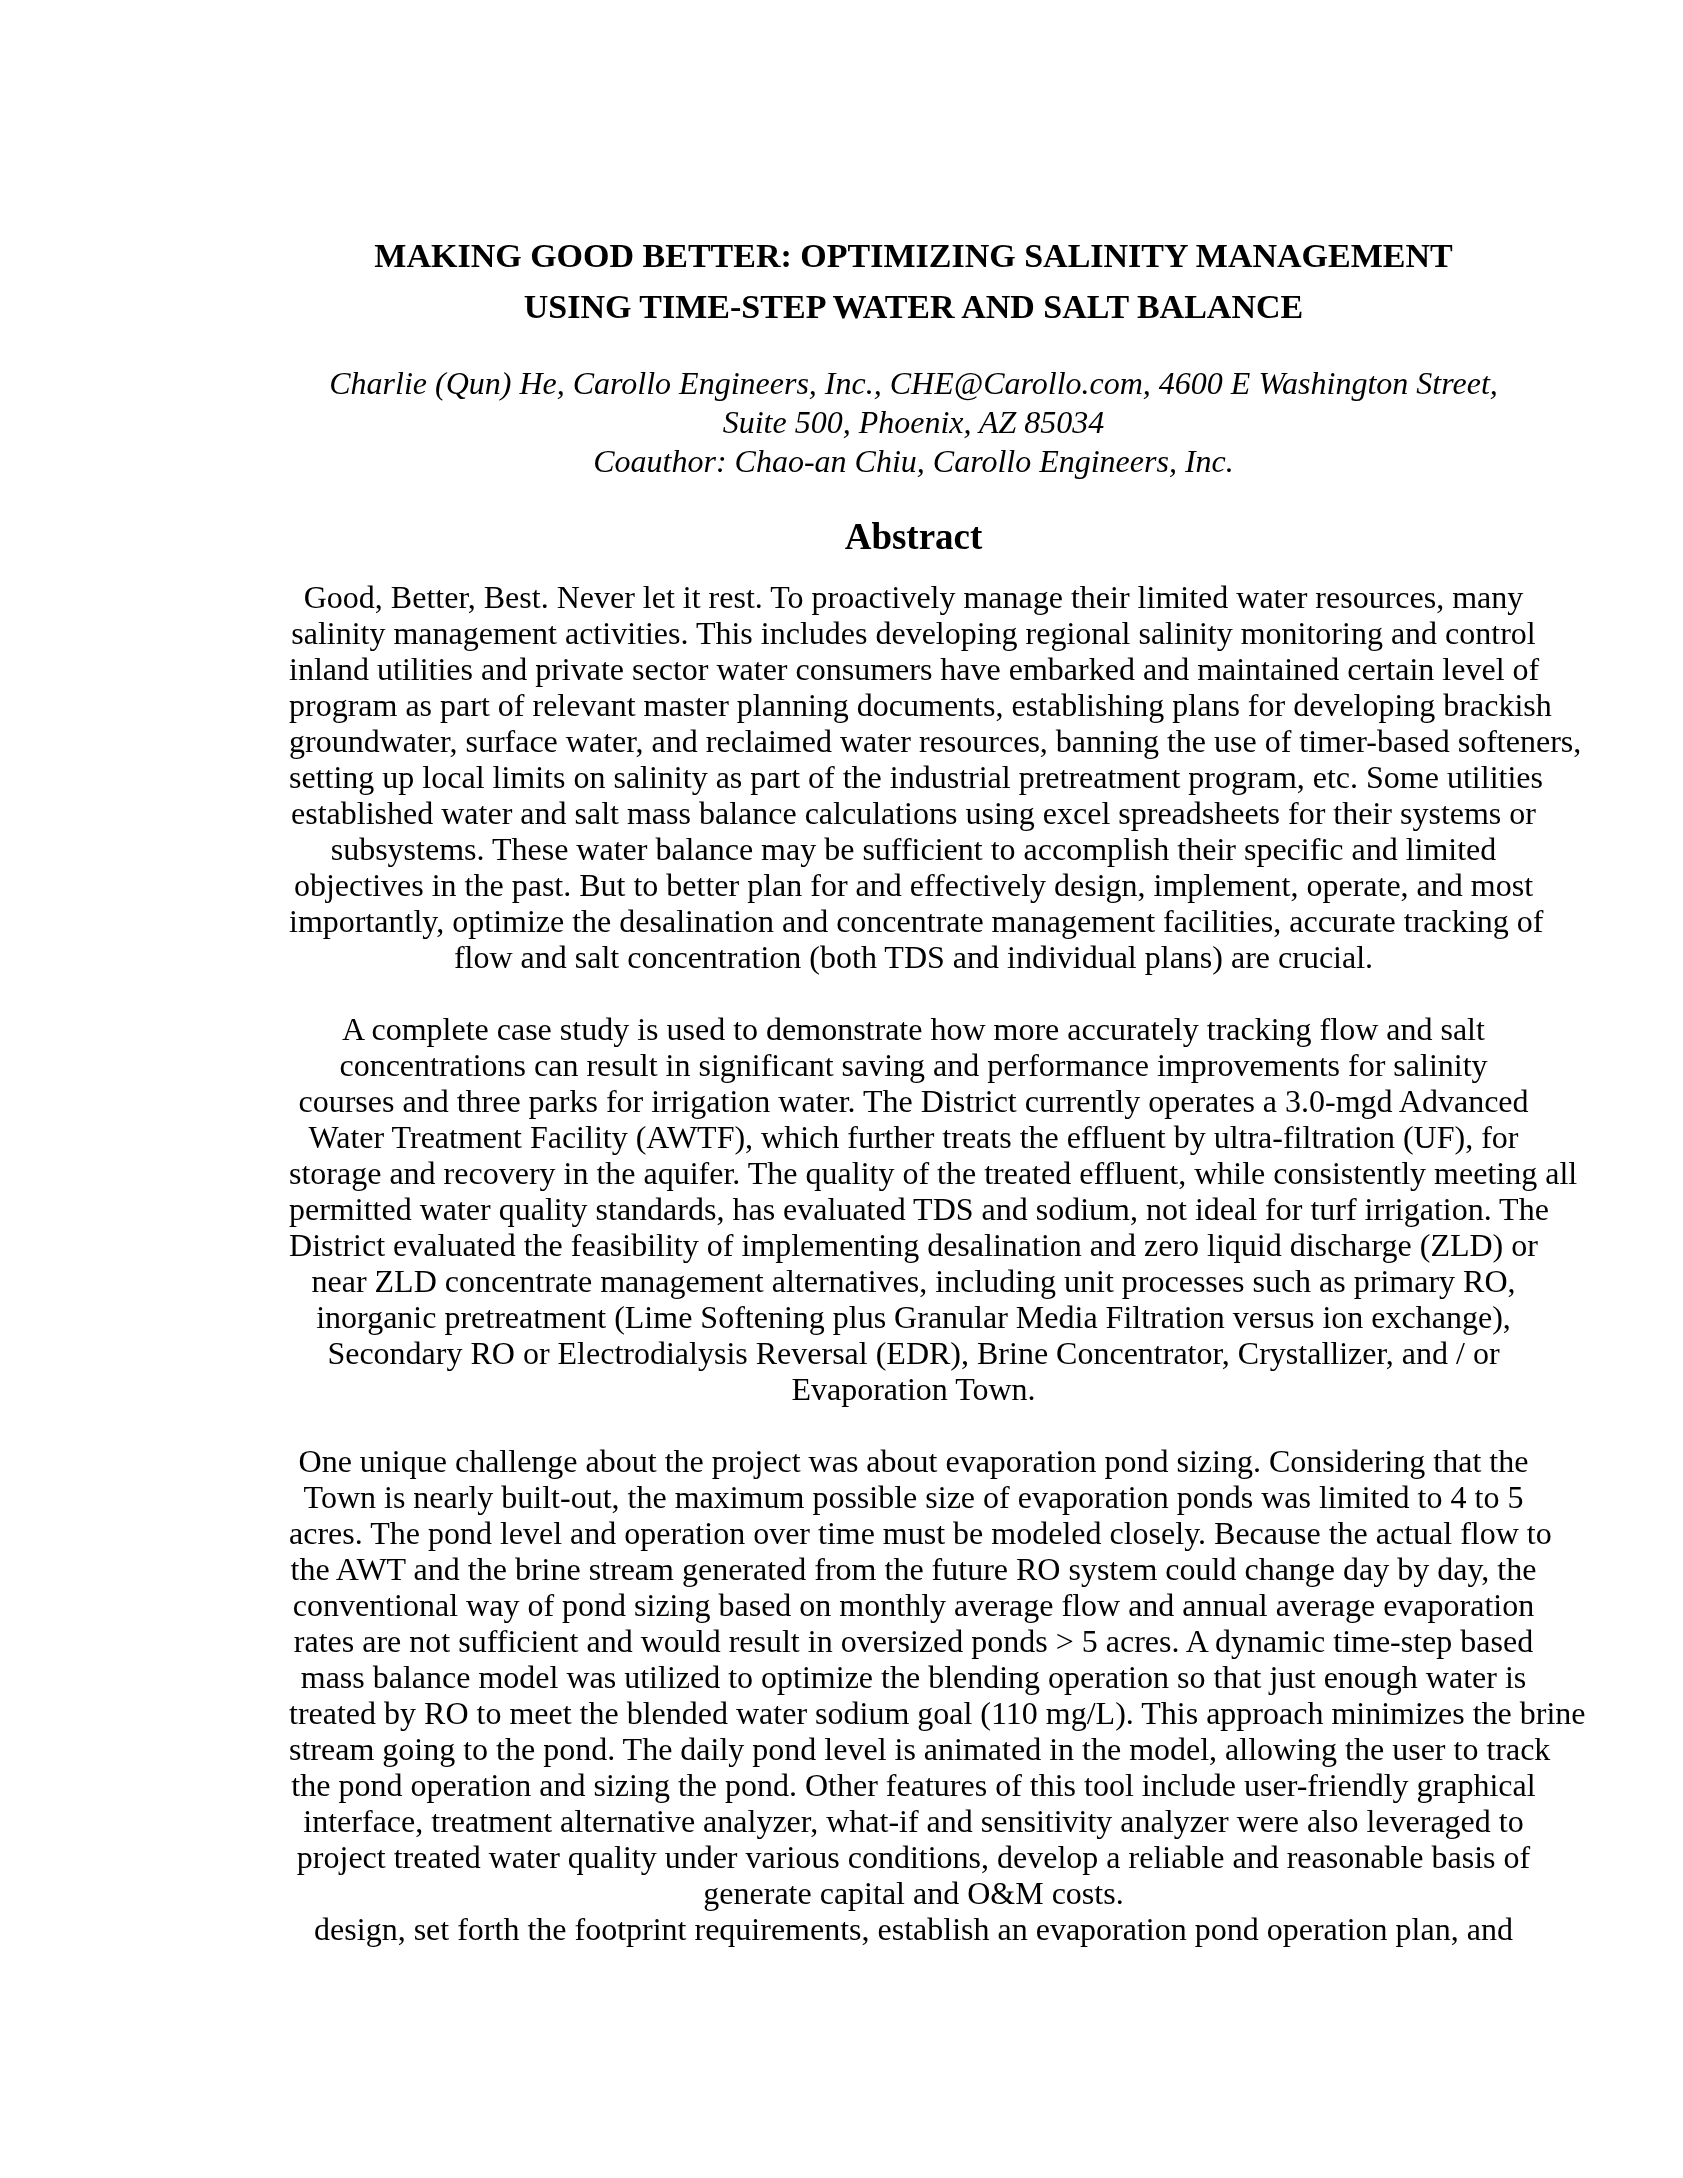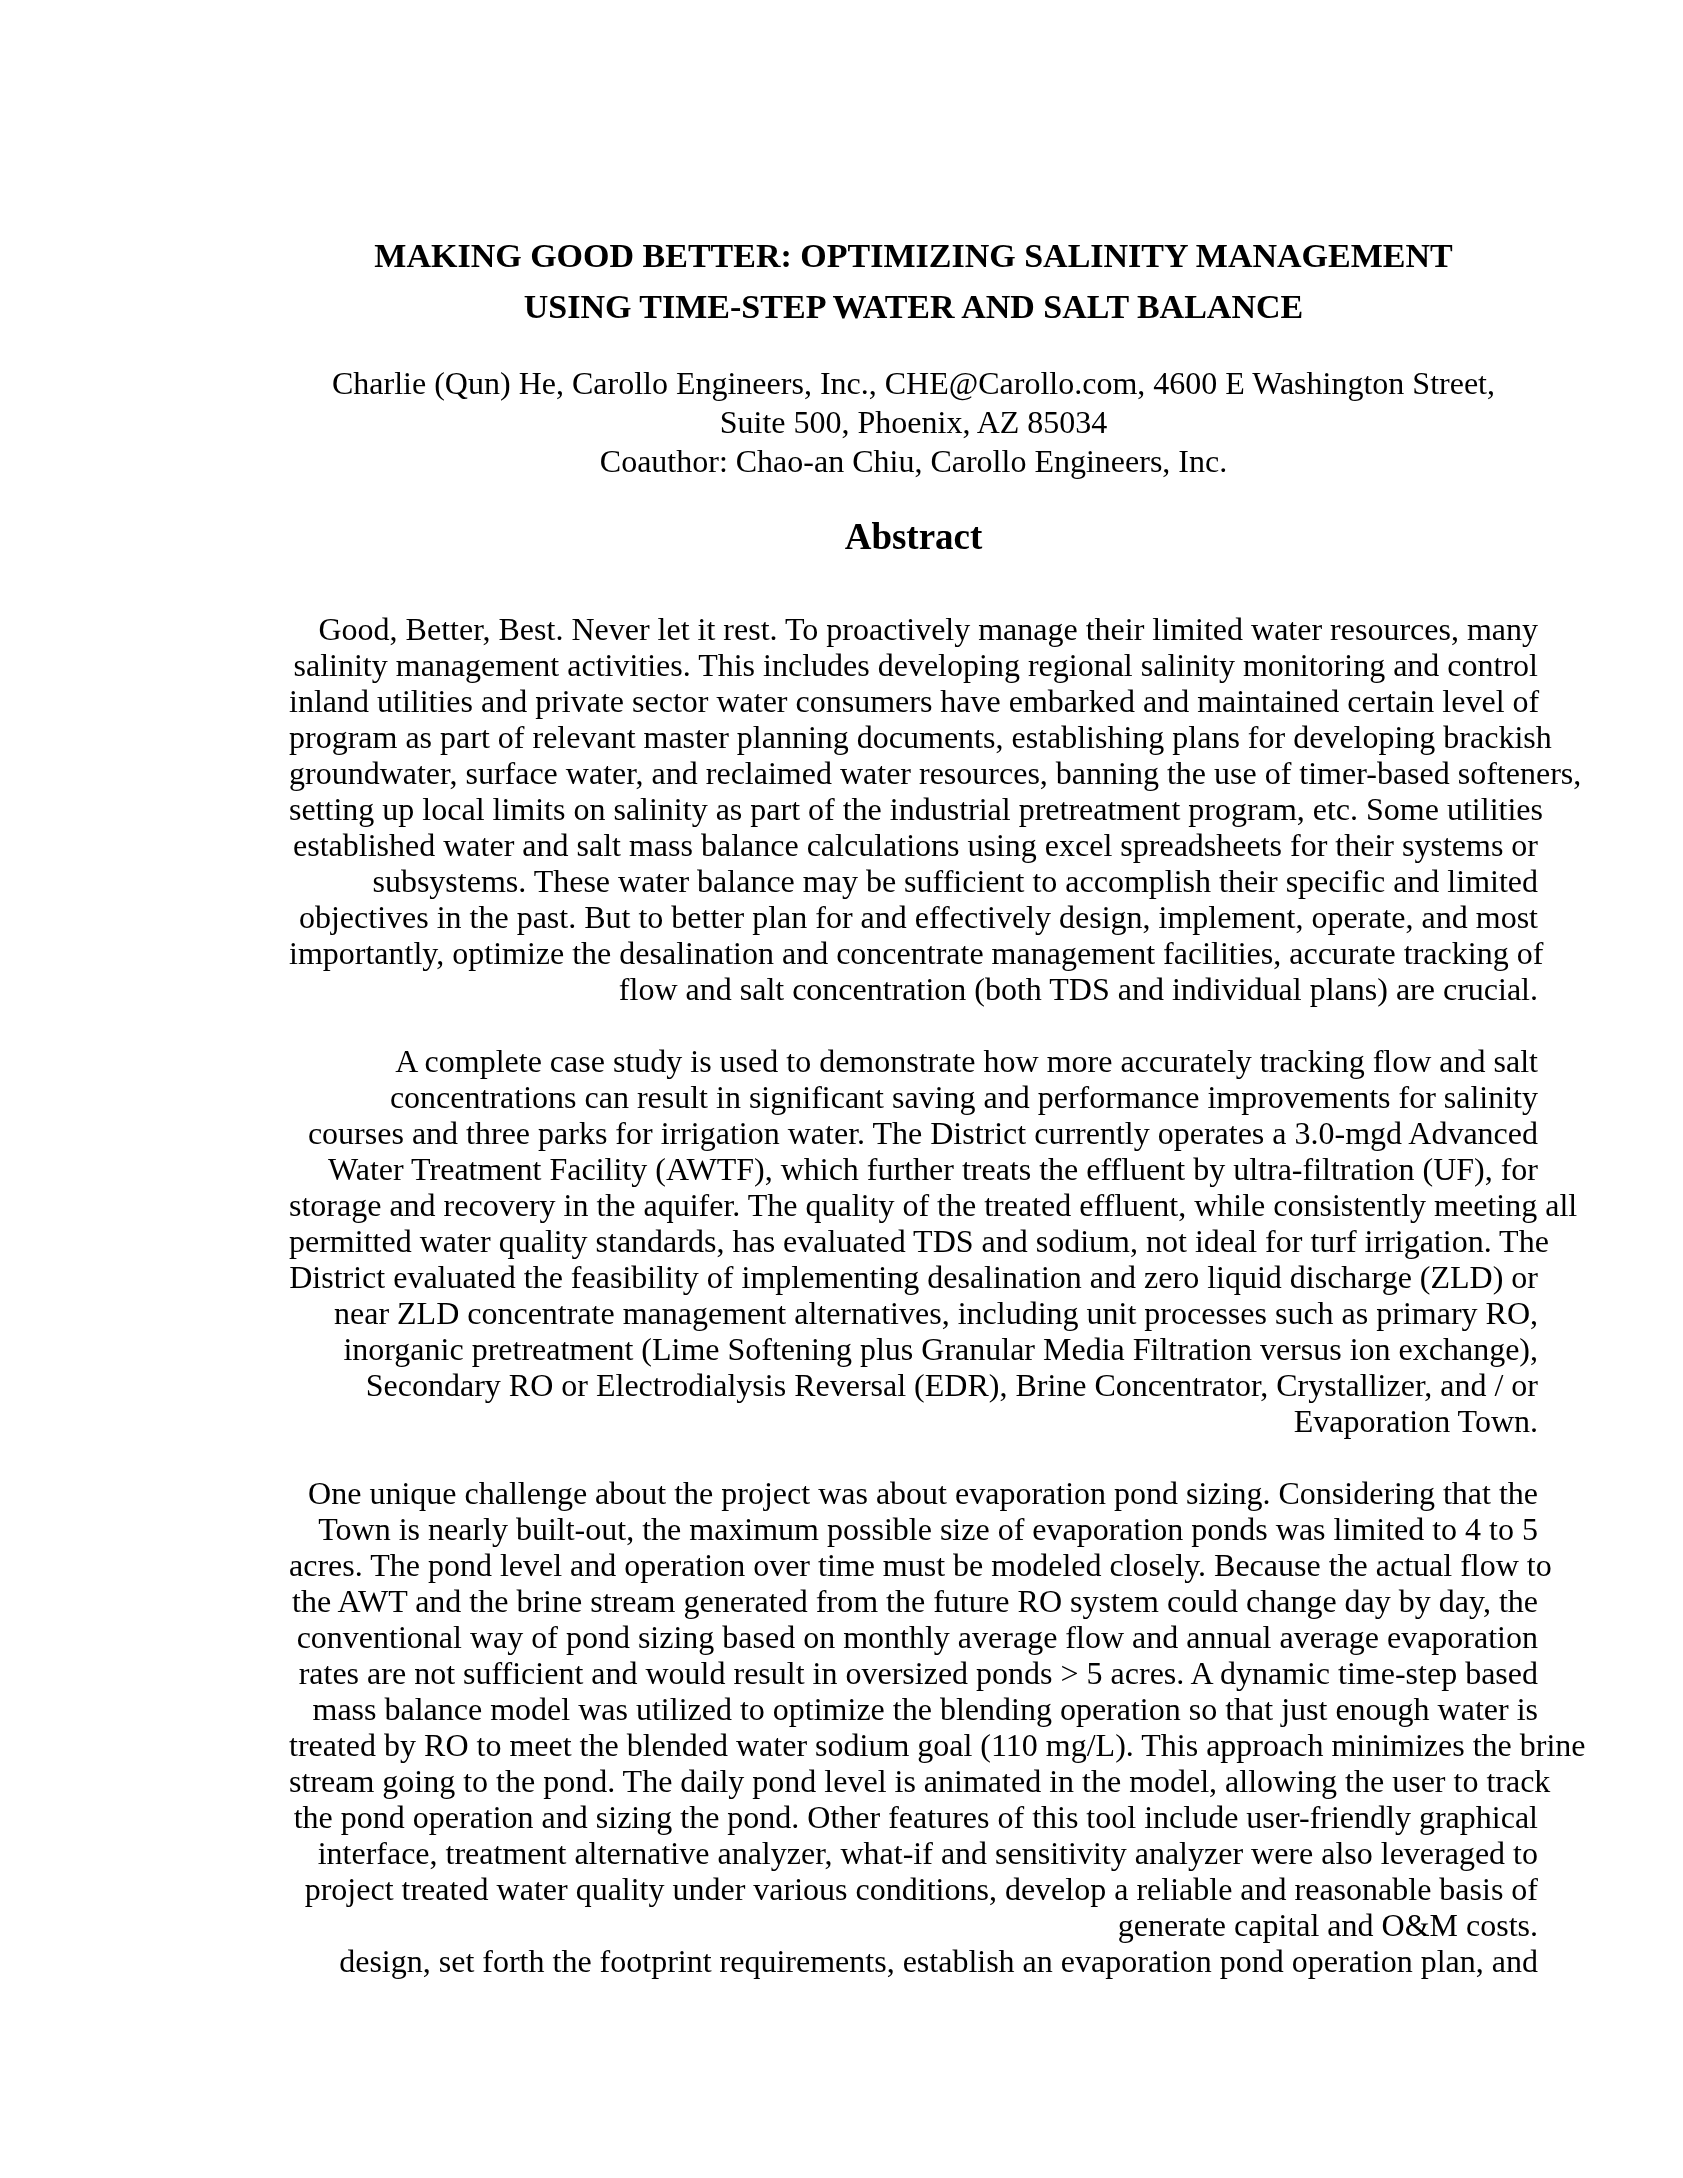--- a/index.html
+++ b/index.html
@@ -18,37 +18,38 @@
     overflow: hidden;
     border-radius: 24px;
   }
   .title {
     font-weight: bold;
     font-size: 34px;
     line-height: 51px;
     text-align: center;
   }
   .authors {
+    font-style: italic;
     font-size: 32px;
     line-height: 39px;
     text-align: center;
     margin-top: 32px;
   }
   .abstract-heading {
     font-weight: bold;
     font-size: 37px;
     line-height: 44px;
     text-align: center;
     margin-top: 34px;
   }
   .body-text {
-    margin-top: 52px;
+    margin-top: 20px;
     font-size: 32px;
     line-height: 36px;
-    text-align: right;
+    text-align: center;
   }
   .paragraph {
     margin: 0 0 36px 0;
   }
   .line {
     white-space: pre;
   }
 </style>
 </head>
 <body>

